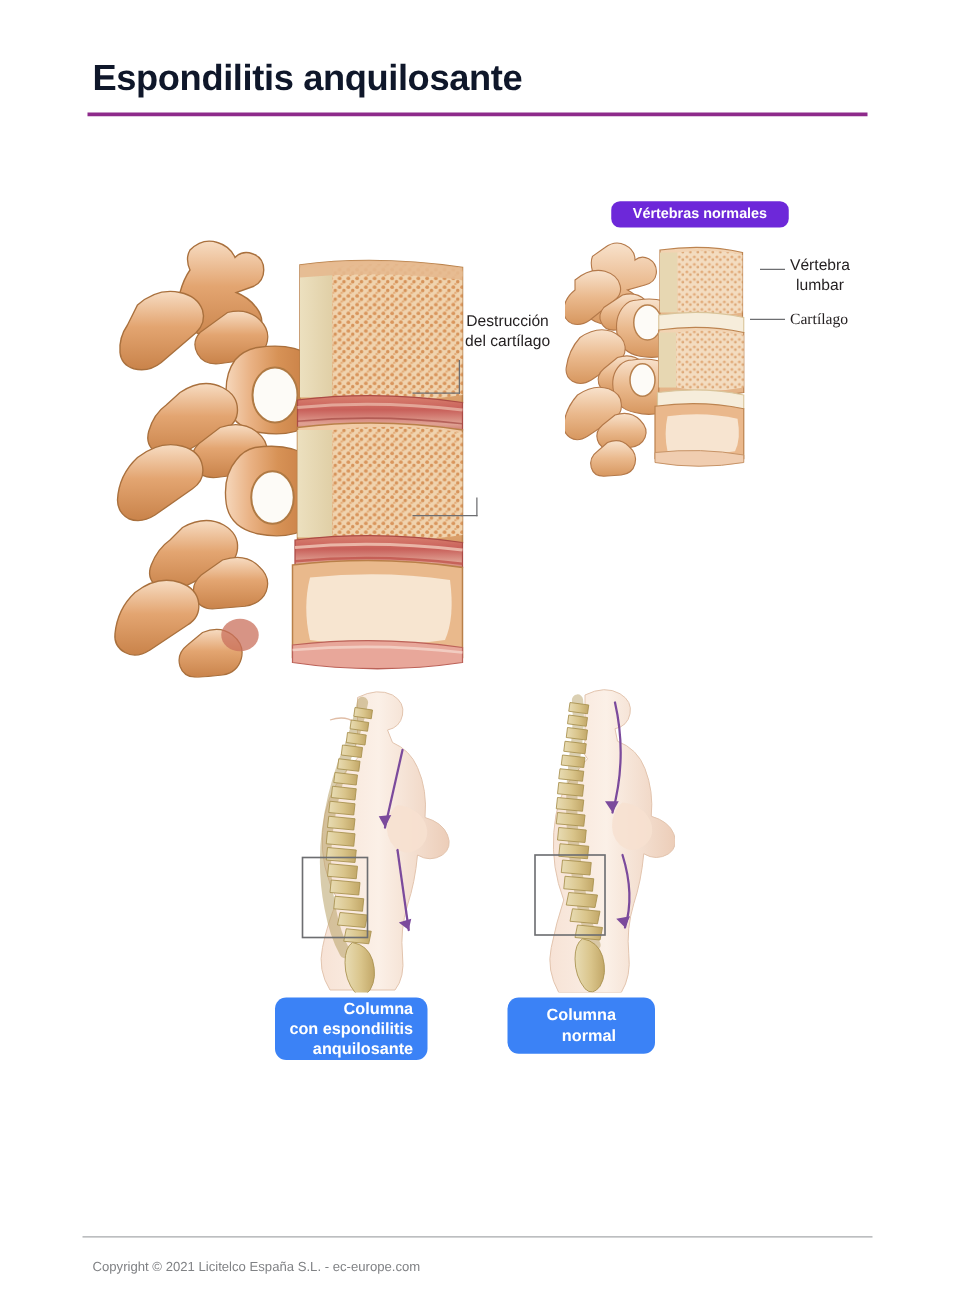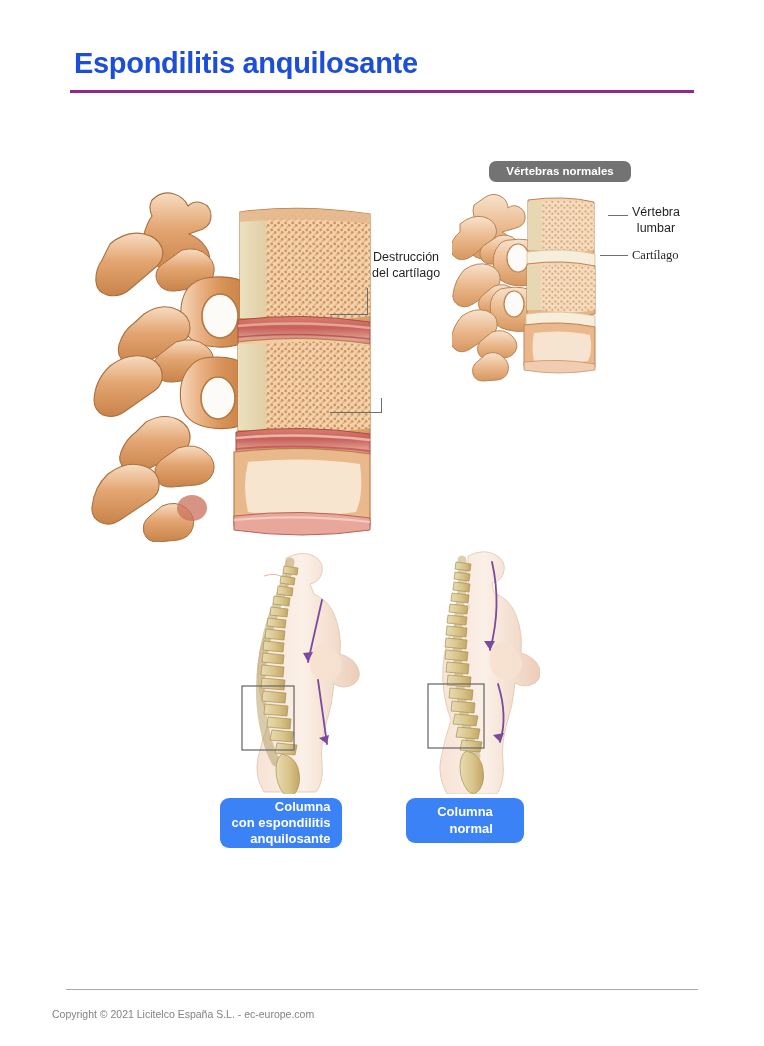--- a/index.html
+++ b/index.html
@@ -18,37 +18,37 @@
     overflow: hidden;
   }
 
   
   .title {
     position: absolute;
     left: 74px;
     top: 47px;
     font-size: 29px;
     font-weight: bold;
-    color: #1d4ed8;
+    color: #0f172a;
     letter-spacing: -0.3px;
     white-space: nowrap;
   }
   .title-rule {
     position: absolute;
     left: 70px;
     top: 90px;
     width: 624px;
     height: 3px;
     background: #8e2a8b;
   }
 
   
   .badge {
     position: absolute;
-    background: #737373;
+    background: #6d28d9;
     color: #ffffff;
     font-weight: bold;
     text-align: center;
     display: flex;
     align-items: center;
     justify-content: center;
     line-height: 1.22;
   }
   .badge-top {
     left: 489px;
@@ -94,21 +94,21 @@
   .footer-rule {
     position: absolute;
     left: 66px;
     top: 989px;
     width: 632px;
     height: 1px;
     background: #a7a9ac;
   }
   .footer-text {
     position: absolute;
-    left: 52px;
+    left: 74px;
     top: 1008px;
     font-size: 10.5px;
     color: #808285;
   }
 
   
   .fig { position: absolute; }
   .fig-main   { left: 88px;  top: 186px; width: 300px; height: 356px; }
   .fig-normal { left: 452px; top: 192px; width: 152px; height: 190px; }
   .fig-spine-left  { left: 226px; top: 548px; width: 136px; height: 246px; }

